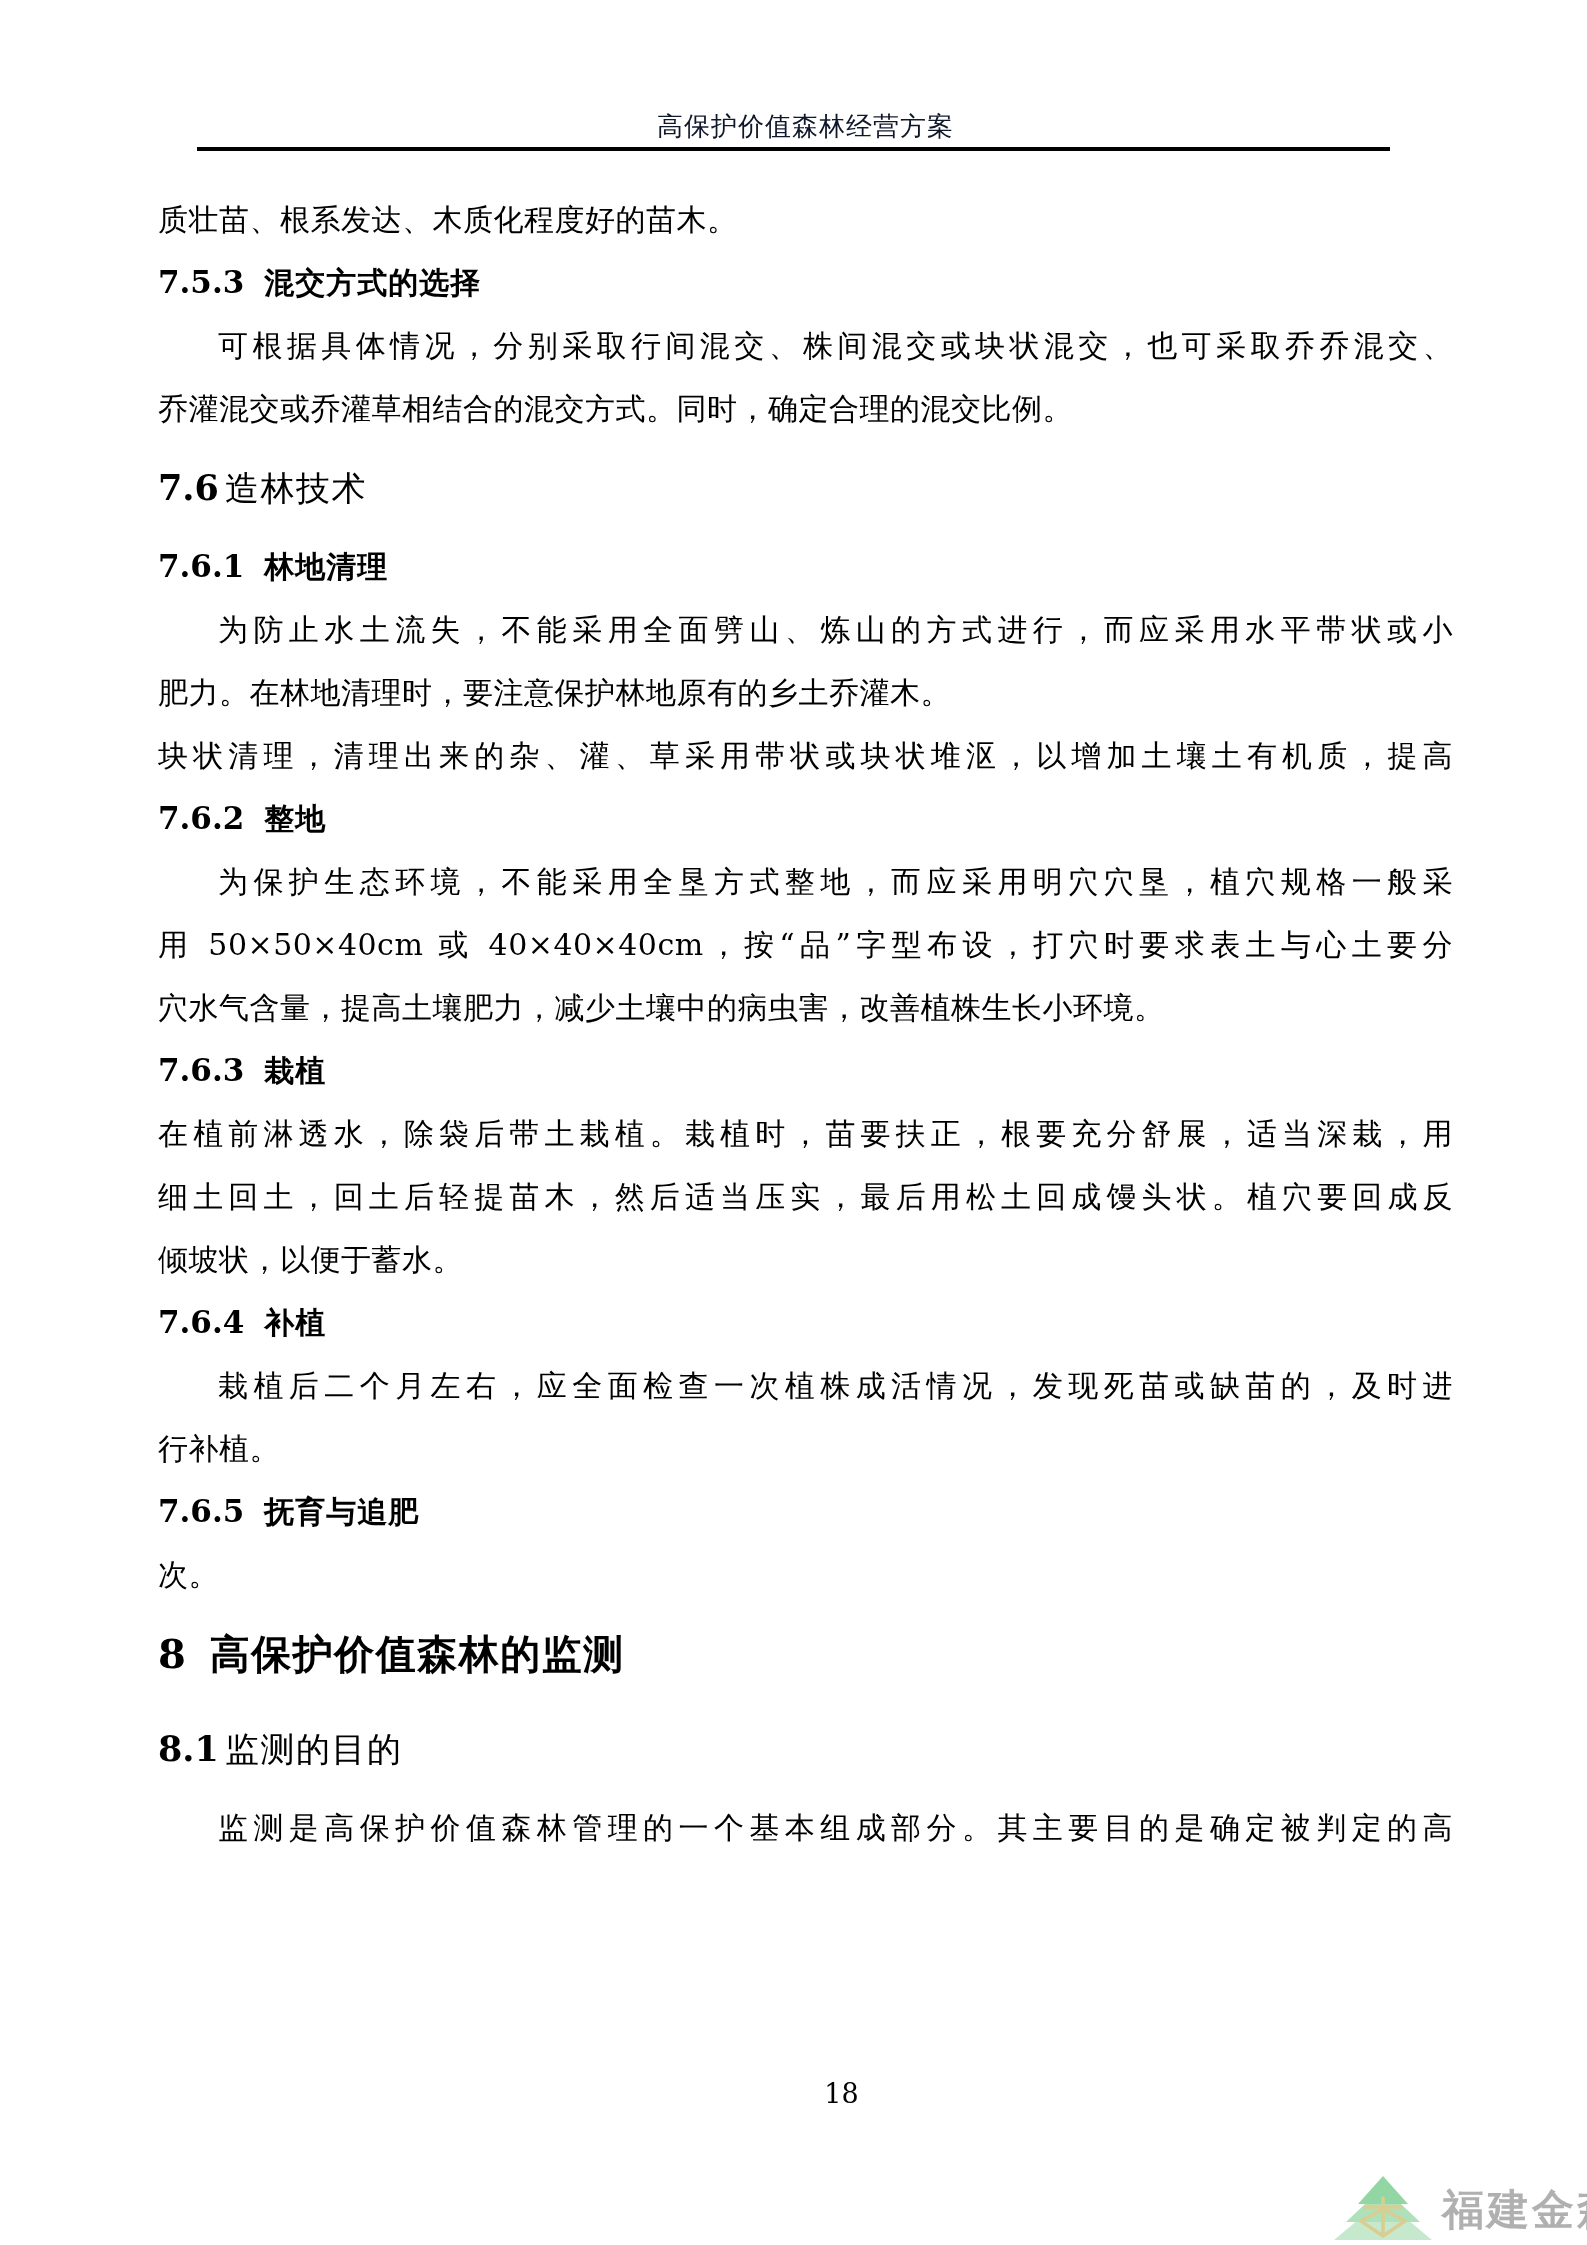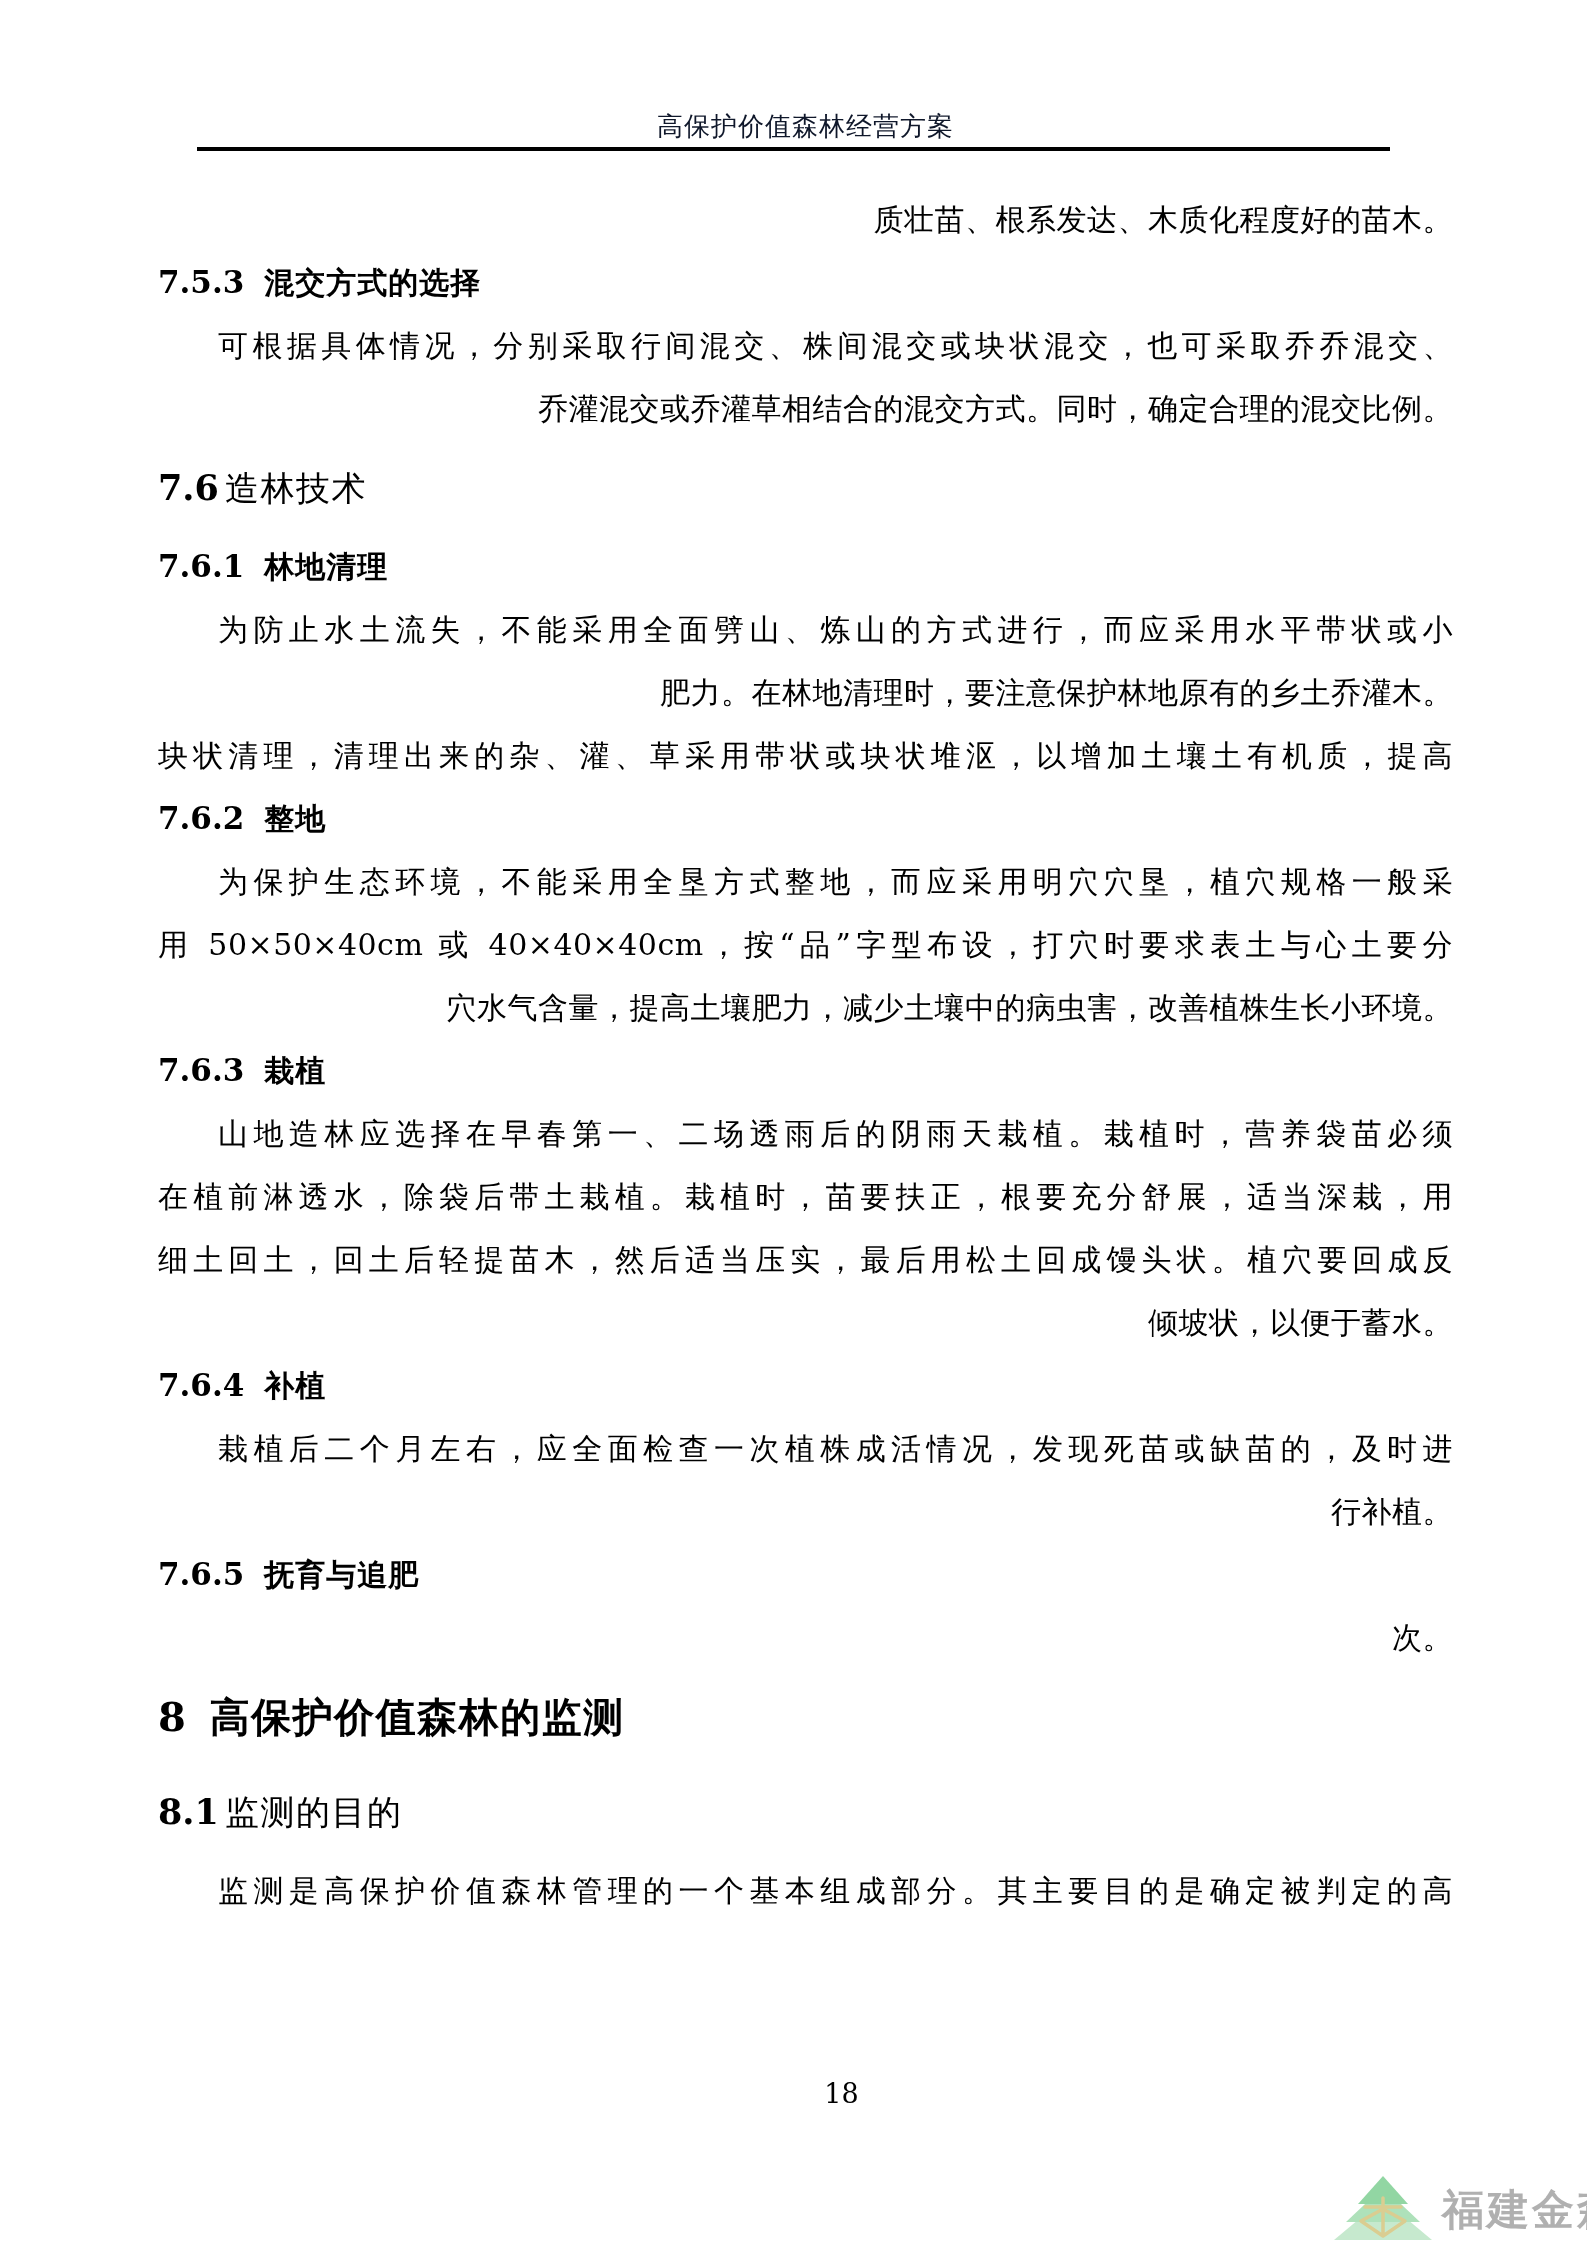--- a/index.html
+++ b/index.html
@@ -27,21 +27,21 @@
   }
   
   .doc-body {
     position:absolute; top:188px; left:158px;
     width:1295px;
   }
   .body-line {
     font-size:30px;
     height:63px; line-height:63px;
     overflow:hidden;
-    text-align:right;
+    text-align:left;
     letter-spacing:0.5px;
   }
   .body-line.full {
     text-align:justify;
     text-align-last:justify;
     text-justify:inter-character;
   }
   .body-line.indent { padding-left:60px; }
   .heading { display:flex; align-items:baseline; overflow:hidden; }
   .heading .hnum {
@@ -115,21 +115,20 @@
         <span class="hnum">7.6.2</span>
         <span class="htitle">整地</span>
       </div>
       <div class="body-line indent full">为保护生态环境，不能采用全垦方式整地，而应采用明穴穴垦，植穴规格一般采</div>
       <div class="body-line full">用 50×50×40cm 或 40×40×40cm，按“品”字型布设，打穴时要求表土与心土要分</div>
       <div class="body-line">穴水气含量，提高土壤肥力，减少土壤中的病虫害，改善植株生长小环境。</div>
       <div class="heading h3">
         <span class="hnum">7.6.3</span>
         <span class="htitle">栽植</span>
       </div>
-      <div class="body-line indent full">山地造林应选择在早春第一、二场透雨后的阴雨天栽植。栽植时，营养袋苗必须</div>
       <div class="body-line full">在植前淋透水，除袋后带土栽植。栽植时，苗要扶正，根要充分舒展，适当深栽，用</div>
       <div class="body-line full">细土回土，回土后轻提苗木，然后适当压实，最后用松土回成馒头状。植穴要回成反</div>
       <div class="body-line">倾坡状，以便于蓄水。</div>
       <div class="heading h3">
         <span class="hnum">7.6.4</span>
         <span class="htitle">补植</span>
       </div>
       <div class="body-line indent full">栽植后二个月左右，应全面检查一次植株成活情况，发现死苗或缺苗的，及时进</div>
       <div class="body-line">行补植。</div>
       <div class="heading h3">

